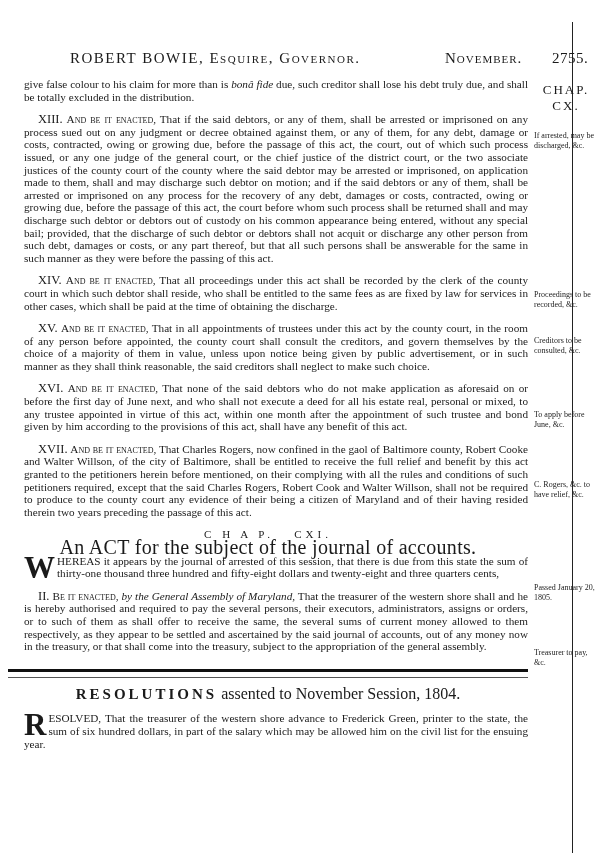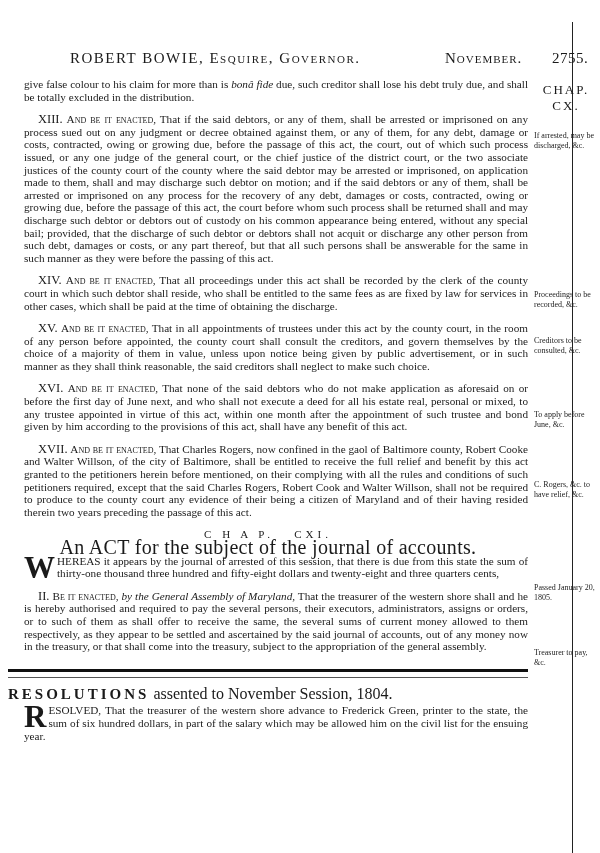--- a/index.html
+++ b/index.html
@@ -32,21 +32,21 @@
     font-size: 8px; line-height: 10px; color: #222;
   }
   .chap-cx { position: absolute; left: 537px; top: 82px; font-size: 13px; letter-spacing: 2px; text-align: center; width: 58px; }
   .chap-head { text-align: center; font-size: 11px; letter-spacing: 4px; margin: 2px 0 0 0; }
   .act-title { text-align: center; font-size: 20px; margin: 0 0 1px 0; letter-spacing: 0.3px; }
   .dropcap-para { position: relative; }
   .dropcap {
     float: left; font-size: 31px; line-height: 26px; margin: 0 2px -2px 0; font-weight: bold;
   }
   .double-rule { margin: 16px 0 10px 0; height: 5px; border-top: 3px solid #111; border-bottom: 1px solid #555; }
-  .resol-head { text-align: left; font-size: 16px; margin-bottom: 4px; }
+  .resol-head { text-align: center; font-size: 16px; margin-bottom: 12px; }
   .resol-word { letter-spacing: 3px; font-weight: bold; font-size: 15px; }
   .ital { font-style: italic; }
 </style>
 </head>
 <body>
 
 <div class="page">
   <div class="vrule"></div>
 
   <div class="running-head">

